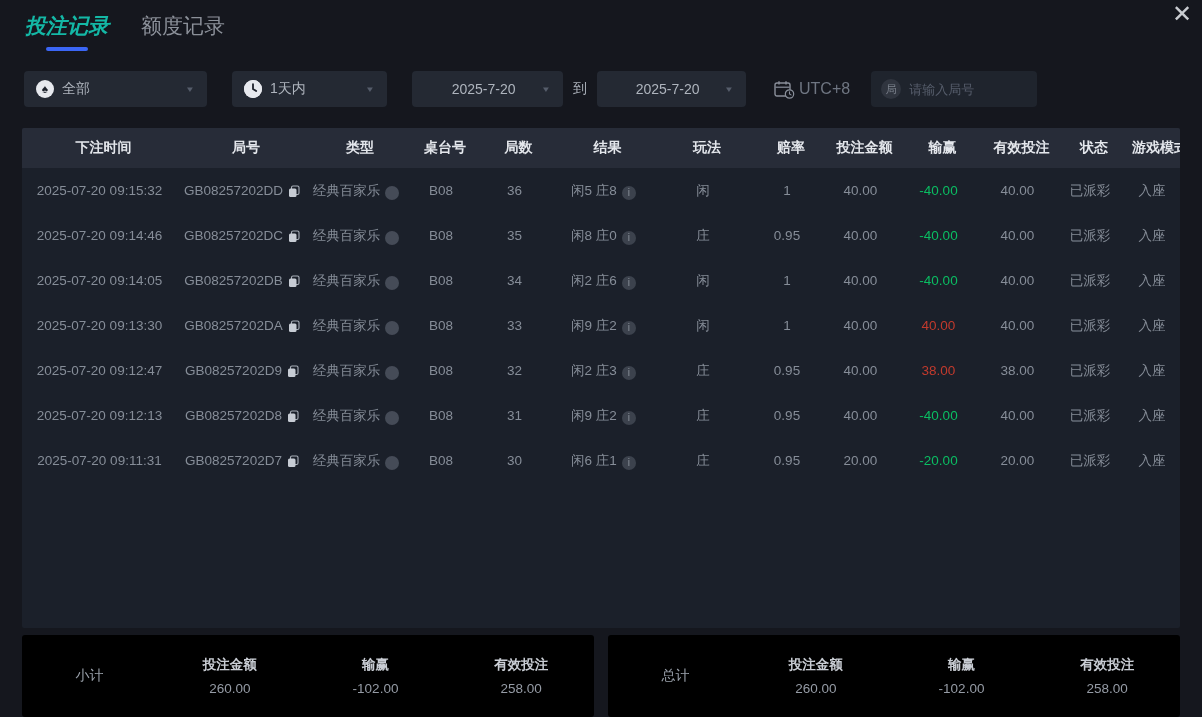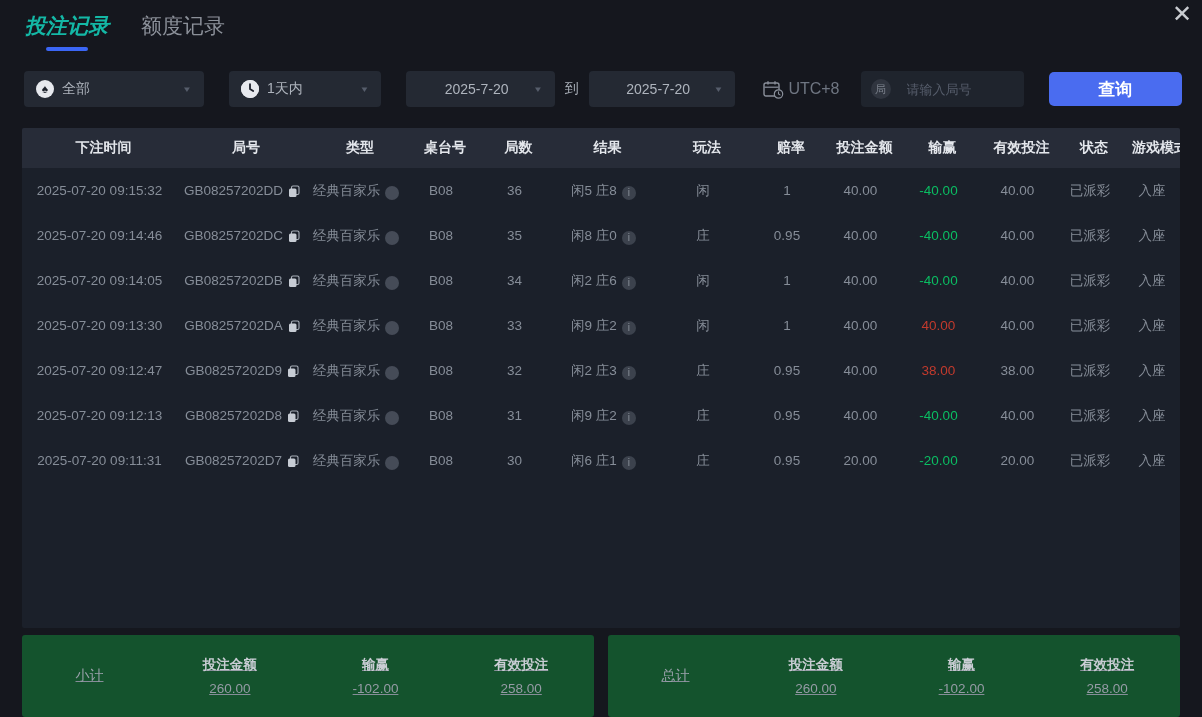--- a/index.html
+++ b/index.html
@@ -45,21 +45,21 @@
   .search-box{
     width:166px; margin-left:21px; background:#1f242d; border-radius:4px;
     height:36px; display:flex; align-items:center; padding:0 10px;
   }
   .search-circ{
     width:20px; height:20px; border-radius:50%; background:#30353f;
     color:#7d838e; font-size:11px; line-height:20px; text-align:center; flex:0 0 20px;
   }
   .search-box input{
     background:transparent; border:none; outline:none; color:#aeb4bd;
-    font-size:13px; width:100%; margin-left:16px; font-family:"Liberation Sans",sans-serif;
+    font-size:13px; width:100%; margin-left:8px; font-family:"Liberation Sans",sans-serif;
   }
   .search-box input::placeholder{ color:#565d6b; }
   .query-btn{
     margin-left:25px; width:136px; height:34px; background:#4a6cf0;
     border:none; border-radius:5px; color:#ffffff; font-size:17px; font-weight:bold;
     cursor:pointer; font-family:"Liberation Sans",sans-serif;
   }
   
   .table-wrap{ margin:21px 22px 0 22px; height:500px; background:#1b202a; overflow:hidden; border-radius:2px; }
   table{ width:100%; border-collapse:collapse; table-layout:fixed; }
@@ -72,21 +72,21 @@
   .red{ color:#c23a2d; }
   svg.copy{ cursor:pointer; }
   .game-dot{ width:14px; height:14px; border-radius:50%; background:#454b57; display:inline-block; }
   .info-dot{
     width:14px; height:14px; border-radius:50%; background:#3c424d; color:#8a909b;
     font-size:10px; line-height:14px; display:inline-block; text-align:center;
     font-style:normal; cursor:pointer;
   }
   
   .summaries{ display:flex; gap:14px; margin:7px 22px 0 22px; }
-  .summary{ flex:1; height:82px; background:#14532d; border-radius:3px; display:flex; align-items:center;text-decoration:underline; }
+  .summary{ flex:1; height:82px; background:#000000; border-radius:3px; display:flex; align-items:center; }
   .sum-title{ width:135px; text-align:center; color:#9aa1ab; font-size:14px; }
   .stat{ flex:1; text-align:center; }
   .stat .s-label{ color:#c9cdd4; font-size:13.5px; font-weight:bold; }
   .stat .s-value{ color:#959ba5; font-size:13.5px; margin-top:7px; }
 </style>
 </head>
 <body>
 
 <div class="close-btn">✕</div>
 
@@ -140,21 +140,20 @@
       <path d="M15.5 11.8v2.2l1.5.9" stroke="#8a909b" stroke-width="1.1" fill="none" stroke-linecap="round"></path>
     </svg>
     <span>UTC+8</span>
   </div>
 
   <div class="search-box">
     <span class="search-circ">局</span>
     <input type="text" placeholder="请输入局号" style="">
   </div>
 
-  <button class="query-btn">查询</button>
 </div>
 
 <div class="table-wrap">
   <table>
     <colgroup>
       <col style="width:155px">
         <col style="width:130px">
         <col style="width:98px">
       <col style="width:72px">
         <col style="width:75px">

